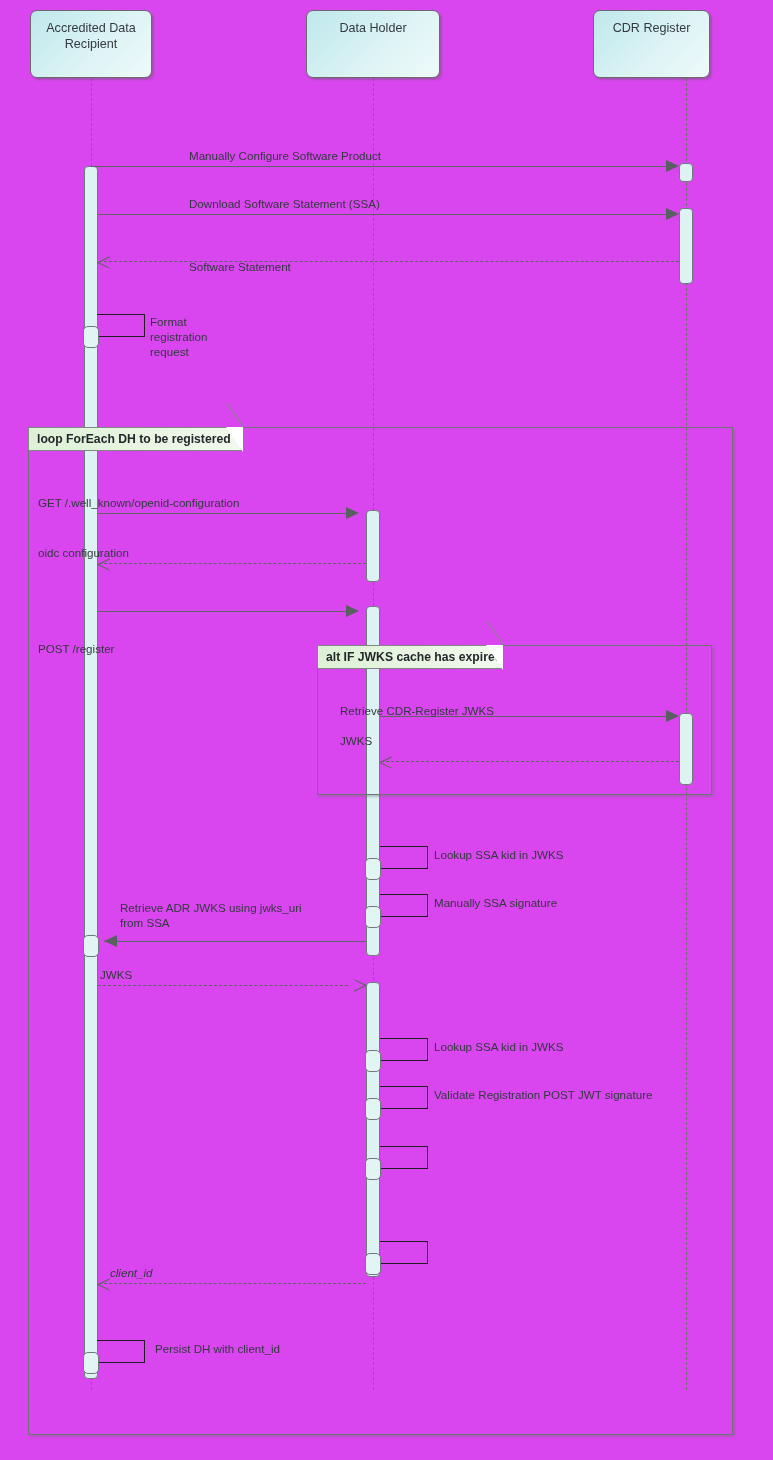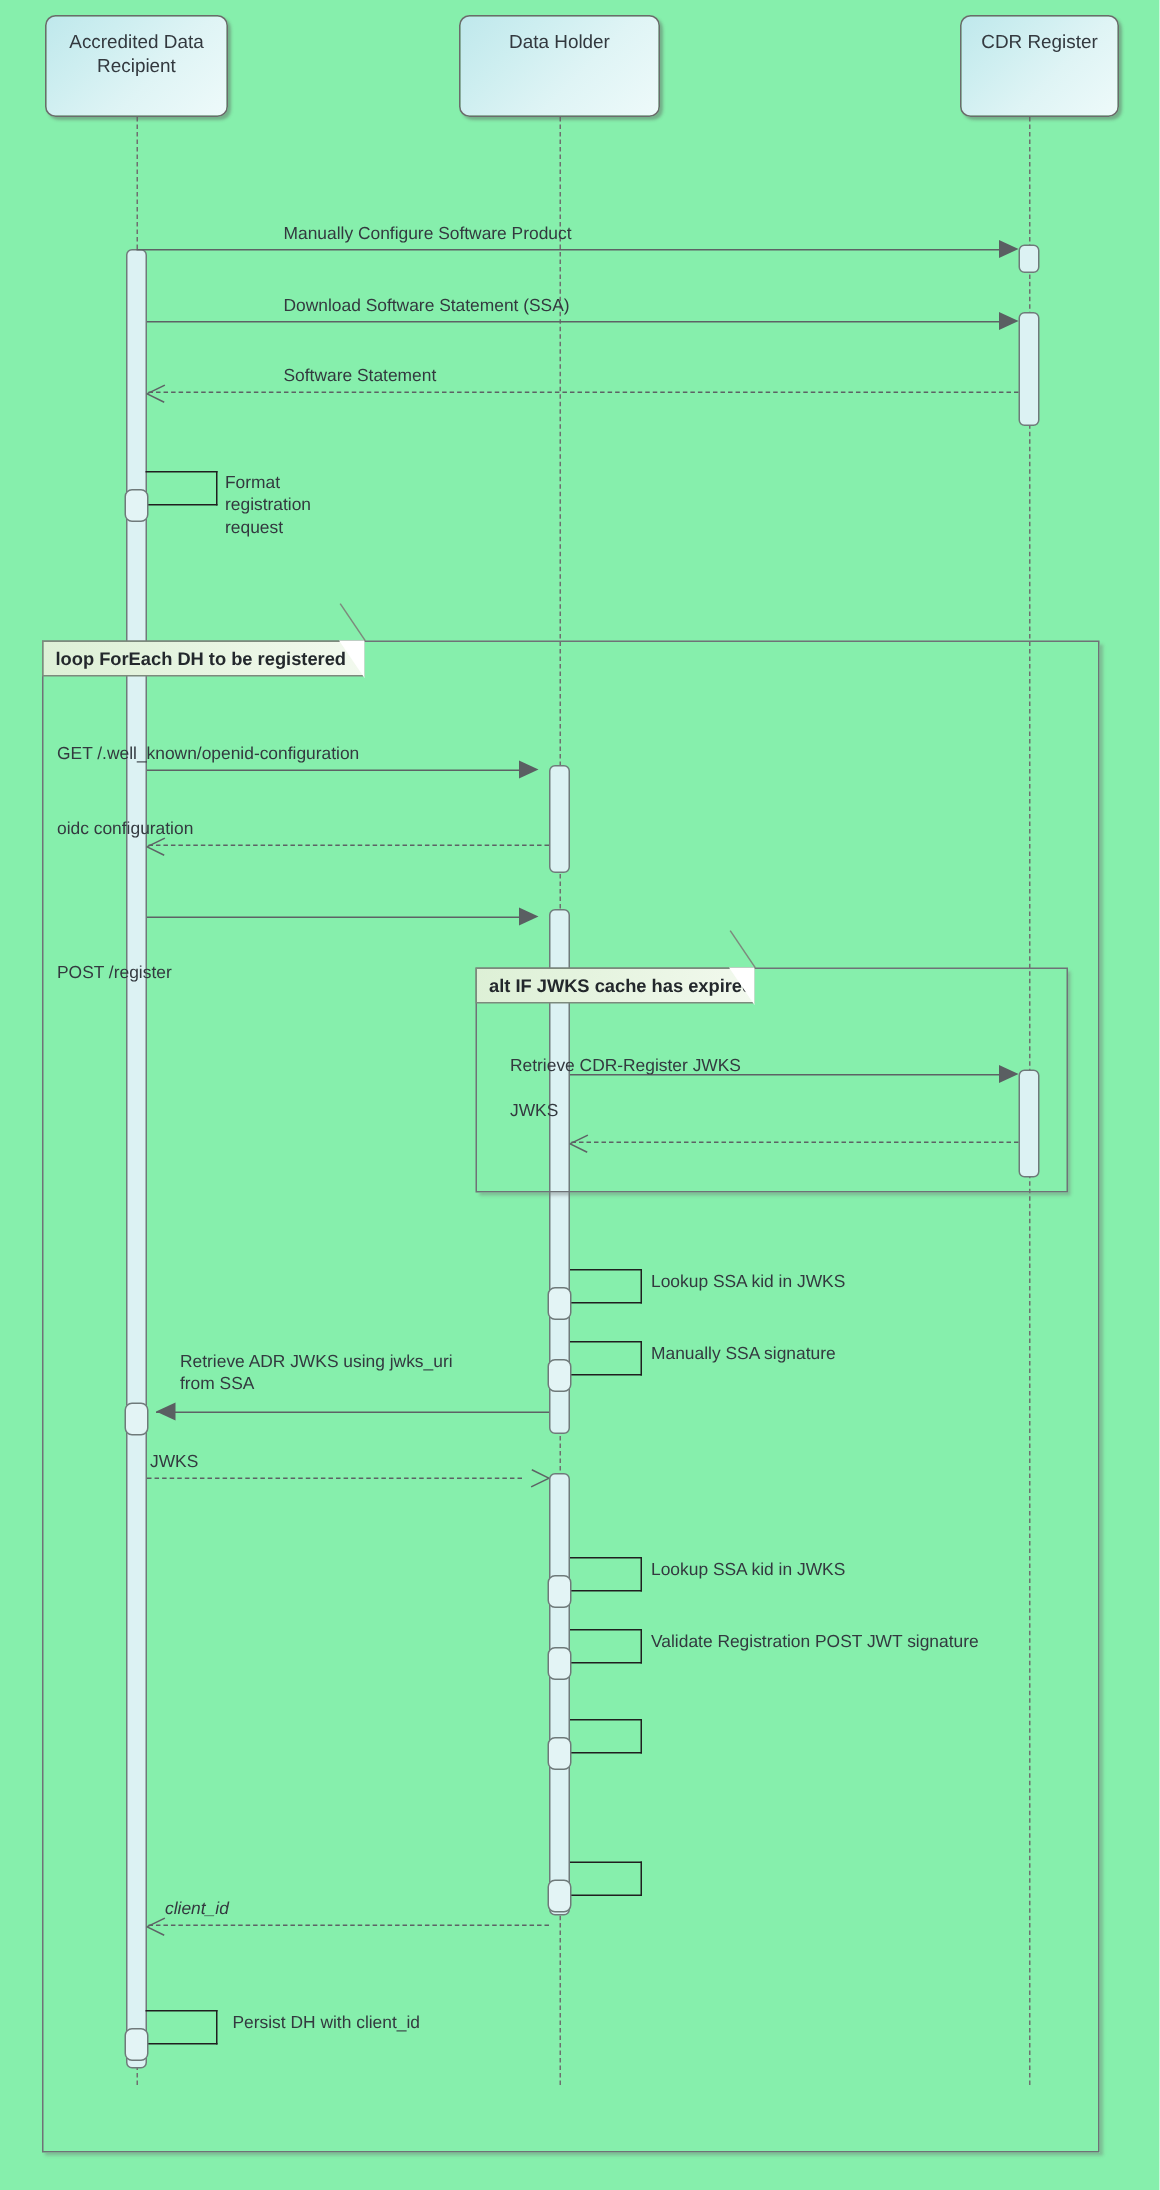--- a/index.html
+++ b/index.html
@@ -5,21 +5,21 @@
   html,body{margin:0;padding:0;background:#ffffff;}
   body{
     font-family:"Liberation Sans","DejaVu Sans",sans-serif;
     color:#33393f;
   }
   #diagram{
     position:relative;
     width:773px;
     height:1460px;
     overflow:hidden;
-    background:#86efac;
+    background:#d946ef;
   }
   
   .participant{
     position:absolute;
     box-sizing:border-box;
     border:1px solid #6b6b6b;
     border-radius:7px;
     background:linear-gradient(135deg,#bfe8ec 0%,#cdeef0 28%,#dff4f5 60%,#eefafa 100%);
     box-shadow:2px 2px 2px rgba(90,90,90,.42);
     display:flex;
@@ -203,21 +203,21 @@
     <div class="plabel">
       <span>Accredited Data</span><br>
       <span>Recipient</span>
     </div>
   </div>
 
   <div class="participant" style="left:306px;top:10px;width:134px;height:68px;">
     <div class="plabel">Data Holder</div>
   </div>
 
-  <div class="participant" style="left:640px;top:10px;width:106px;height:68px;">
+  <div class="participant" style="left:593px;top:10px;width:117px;height:68px;">
     <div class="plabel">CDR Register</div>
   </div>
 
   <div class="frag-header" style="left:28px;top:427px;width:215px;">
     <span>loop ForEach DH to be registered</span>
     <span class="corner"></span>
     <span class="corner-line"></span>
   </div>
 
   <div class="frag-header" style="left:317px;top:645px;width:186px;">
@@ -227,21 +227,21 @@
   </div>
 
   <div class="msglabel" style="left:189px;top:148px;width:400px;">Manually Configure Software Product</div>
   <div class="msgline" style="left:91px;top:166px;width:575px;"></div>
   <div class="head-solid-right" style="left:666px;top:160px;"></div>
 
   <div class="msglabel" style="left:189px;top:196px;width:400px;">Download Software Statement (SSA)</div>
   <div class="msgline" style="left:98px;top:214px;width:568px;"></div>
   <div class="head-solid-right" style="left:666px;top:208px;"></div>
 
-  <div class="msglabel" style="left:189px;top:243px;width:400px;">Software Statement</div>
+  <div class="msglabel" style="left:189px;top:259px;width:400px;">Software Statement</div>
   <div class="msgline dashed" style="left:99px;top:261px;width:580px;"></div>
   <div class="head-open left" style="left:98px;top:255px;"></div>
 
   <div class="selfmsg" style="left:97px;top:314px;">
     <span class="sarrow"></span>
   </div>
   <div class="msglabel wrap" style="left:150px;top:314px;width:80px;">
     <span>Format</span><br>
     <span>registration</span><br>
     <span>request</span>

